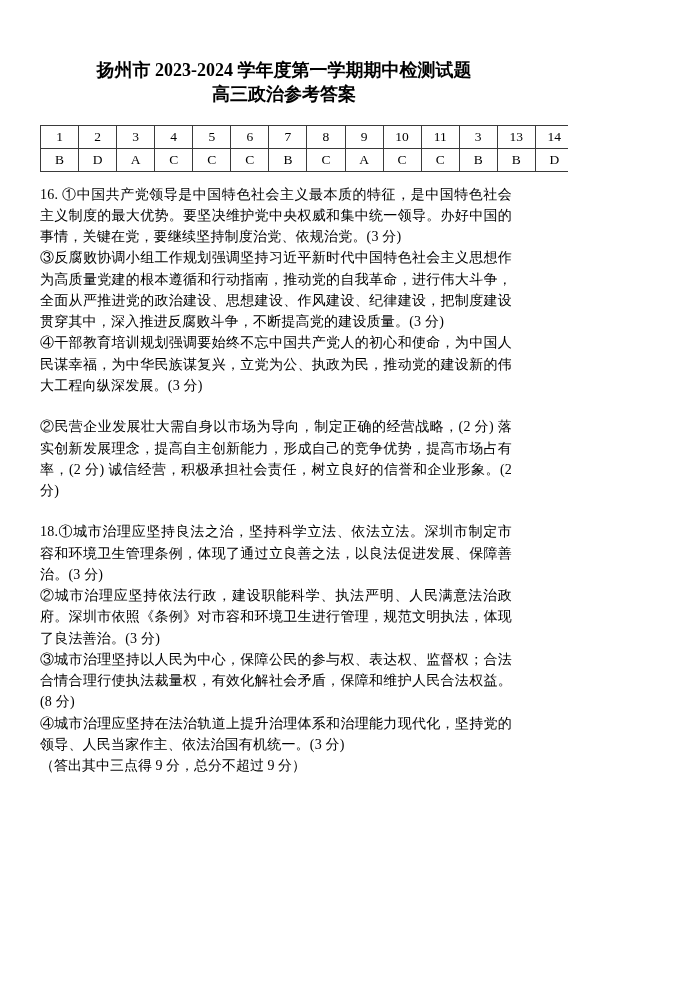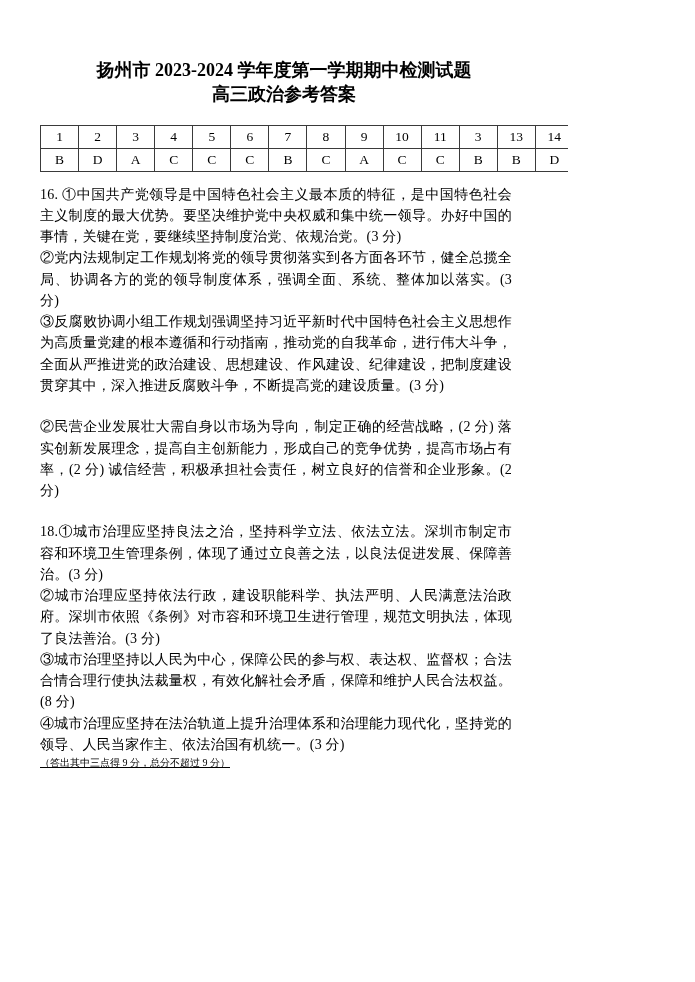--- a/index.html
+++ b/index.html
@@ -50,23 +50,22 @@
   .para {
     margin: 0;
     font-size: 14px;
     line-height: 1.52;
     text-align: justify;
     text-justify: inter-ideograph;
     letter-spacing: 0.2px;
   }
   .note {
     margin: 0;
-    font-size: 10px;
+    font-size: 14px;
     line-height: 1.52;
-    text-decoration: underline;
   }
 </style>
 </head>
 <body>
 
 <div class="page">
 
   <h1 class="title">扬州市 2023-2024 学年度第一学期期中检测试题</h1>
   <h2 class="subtitle">高三政治参考答案</h2>
 
@@ -106,22 +105,22 @@
         <td>D</td>
         <td>A</td>
       </tr>
     </tbody>
   </table>
 
   <div class="content">
 
     <div class="section">
       <p class="para">16. ①中国共产党领导是中国特色社会主义最本质的特征，是中国特色社会主义制度的最大优势。要坚决维护党中央权威和集中统一领导。办好中国的事情，关键在党，要继续坚持制度治党、依规治党。(3 分)</p>
-      <p class="para">②党内法规制定工作规划将党的领导贯彻落实到各方面各环节，健全总揽全局、协调各方的党的领导制度体系，强调全面、系统、整体加以落实。(3 分)</p>
       <p class="para">③反腐败协调小组工作规划强调坚持习近平新时代中国特色社会主义思想作为高质量党建的根本遵循和行动指南，推动党的自我革命，进行伟大斗争，全面从严推进党的政治建设、思想建设、作风建设、纪律建设，把制度建设贯穿其中，深入推进反腐败斗争，不断提高党的建设质量。(3 分)</p>
+      <p class="para">④干部教育培训规划强调要始终不忘中国共产党人的初心和使命，为中国人民谋幸福，为中华民族谋复兴，立党为公、执政为民，推动党的建设新的伟大工程向纵深发展。(3 分)</p>
     </div>
 
     <div class="section">
       <p class="para">②民营企业发展壮大需自身以市场为导向，制定正确的经营战略，(2 分) 落实创新发展理念，提高自主创新能力，形成自己的竞争优势，提高市场占有率，(2 分) 诚信经营，积极承担社会责任，树立良好的信誉和企业形象。(2 分)</p>
     </div>
 
     <div class="section">
       <p class="para">18.①城市治理应坚持良法之治，坚持科学立法、依法立法。深圳市制定市容和环境卫生管理条例，体现了通过立良善之法，以良法促进发展、保障善治。(3 分)</p>
       <p class="para">②城市治理应坚持依法行政，建设职能科学、执法严明、人民满意法治政府。深圳市依照《条例》对市容和环境卫生进行管理，规范文明执法，体现了良法善治。(3 分)</p>
       <p class="para">③城市治理坚持以人民为中心，保障公民的参与权、表达权、监督权；合法合情合理行使执法裁量权，有效化解社会矛盾，保障和维护人民合法权益。(8 分)</p>

